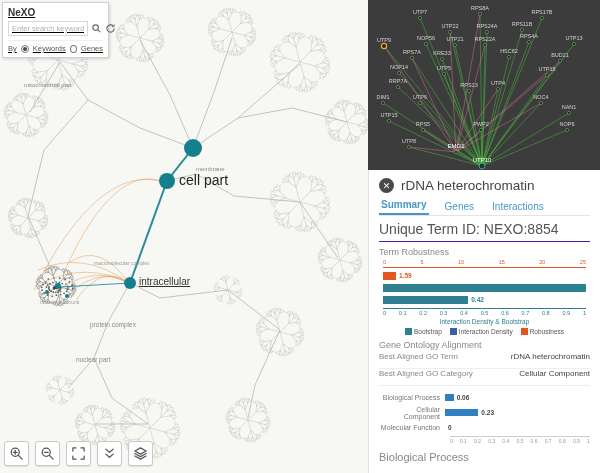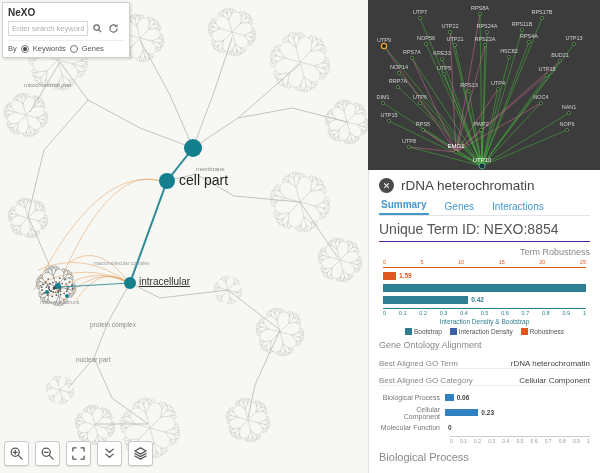--- a/index.html
+++ b/index.html
@@ -6,21 +6,21 @@
   html,body{width:600px;height:473px;overflow:hidden;font-family:"Liberation Sans",sans-serif;background:#fff;}
   #stage{position:relative;width:600px;height:473px;overflow:hidden;}
 
   
   #tree-panel{position:absolute;left:0;top:0;width:368px;height:473px;background:#f7f7f4;overflow:hidden;}
   #tree-svg{position:absolute;left:0;top:0;}
   .tree-label{position:absolute;color:#8a8a8a;white-space:nowrap;line-height:1;}
   .tl-big{color:#222;font-weight:500;}
 
   
-  #search-card{position:absolute;left:2px;top:2px;width:128px;background:#fff;border:1px solid #cfcfcf;box-shadow:1px 1px 3px rgba(0,0,0,.15);padding:4px 5px;z-index:5;}
+  #search-card{position:absolute;left:2px;top:2px;width:107px;background:#fff;border:1px solid #cfcfcf;box-shadow:1px 1px 3px rgba(0,0,0,.15);padding:4px 5px;z-index:5;text-decoration:underline;}
   .nexo-title{font-size:10px;font-weight:bold;color:#333;margin-bottom:3px;}
   .search-row{display:flex;align-items:center;gap:3px;}
   #search-input{width:80px;height:15px;font-size:7.5px;border:1px solid #d8d8d8;padding:0 3px;color:#444;background:#fff;}
   #search-input::placeholder{color:#b0b0b0;}
   .sicon{width:13px;height:13px;display:inline-flex;align-items:center;justify-content:center;cursor:pointer;}
   .mode-row{display:flex;align-items:center;gap:4px;margin-top:4px;border-top:1px solid #eee;padding-top:3px;font-size:7.5px;color:#555;}
   .radio{width:8px;height:8px;border:1px solid #777;border-radius:50%;display:inline-block;background:#fff;}
   .radio.checked::after{content:'';display:block;width:4px;height:4px;margin:1px;background:#444;border-radius:50%;}
 
   
@@ -34,37 +34,37 @@
   
   #details-panel{position:absolute;left:368px;top:170px;width:232px;height:303px;background:#fff;border-left:1px solid #e2e2e2;padding:0 10px;overflow:hidden;}
   .dp-header{display:flex;align-items:center;gap:7px;height:27px;padding-top:4px;}
   .close-btn{width:15px;height:15px;border-radius:50%;background:#4a4a4a;color:#fff;font-size:9px;display:flex;align-items:center;justify-content:center;cursor:pointer;flex:0 0 auto;}
   .dp-title{font-size:13.5px;color:#444;}
   .tabbar{display:flex;gap:14px;border-bottom:1px solid #e4e4e4;height:19px;align-items:flex-end;}
   .tab{font-size:10px;color:#4698cb;padding:0 2px 3px 2px;cursor:pointer;}
   .tab.active{border-bottom:2px solid #4698cb;font-weight:bold;}
   .term-id{font-size:14px;color:#555;padding:5px 0 4px 0;border-bottom:1px solid #4c1d95;}
   .section-title{font-size:9px;color:#888;margin:5px 0 2px 0;}
-  .section-title.center{text-align:right;}
+  .section-title.center{text-align:left;}
   .section-title.big{font-size:11px;margin-top:7px;}
 
   
   #rchart{margin:1px 4px 0 4px;}
   .axis-row{display:flex;justify-content:space-between;font-size:5.5px;line-height:1.2;}
   .axis-row.top{color:#e2571f;border-bottom:1px solid #e2571f;padding-bottom:1px;margin-bottom:2px;}
   .axis-row.bottom{color:#2d7f91;border-top:1px solid #2d7f91;padding-top:1px;margin-top:2px;}
   .bar-row{display:flex;align-items:center;height:12px;}
   .bar-rect{height:8px;}
   .bar-val{font-size:6.5px;margin-left:3px;font-weight:bold;}
   .x-label{text-align:center;font-size:6.5px;color:#2d7f91;margin-top:2px;}
   .legend{display:flex;justify-content:center;gap:8px;margin-top:3px;font-size:6.5px;color:#555;align-items:center;}
   .legend .sw{width:7px;height:7px;display:inline-block;margin-right:2px;vertical-align:-1px;}
 
   
-  .align-row{display:flex;justify-content:space-between;align-items:flex-end;height:17px;border-bottom:1px solid #eee;font-size:8px;gap:23px;}
+  .align-row{display:flex;justify-content:space-between;align-items:flex-start;height:17px;border-bottom:1px solid #eee;font-size:8px;gap:23px;}
   .align-row .lab{color:#888;}
   .align-row .val{color:#444;}
 
   
   #gochart{margin-top:4px;}
   .go-row{display:flex;align-items:center;height:15px;}
   .go-cat{width:66px;text-align:right;font-size:7px;color:#777;padding-right:5px;flex:0 0 auto;}
   .go-track{flex:1;display:flex;align-items:center;}
   .go-bar{height:7px;background:#2f7fc1;}
   .go-val{font-size:6.5px;color:#444;margin-left:3px;font-weight:bold;}

